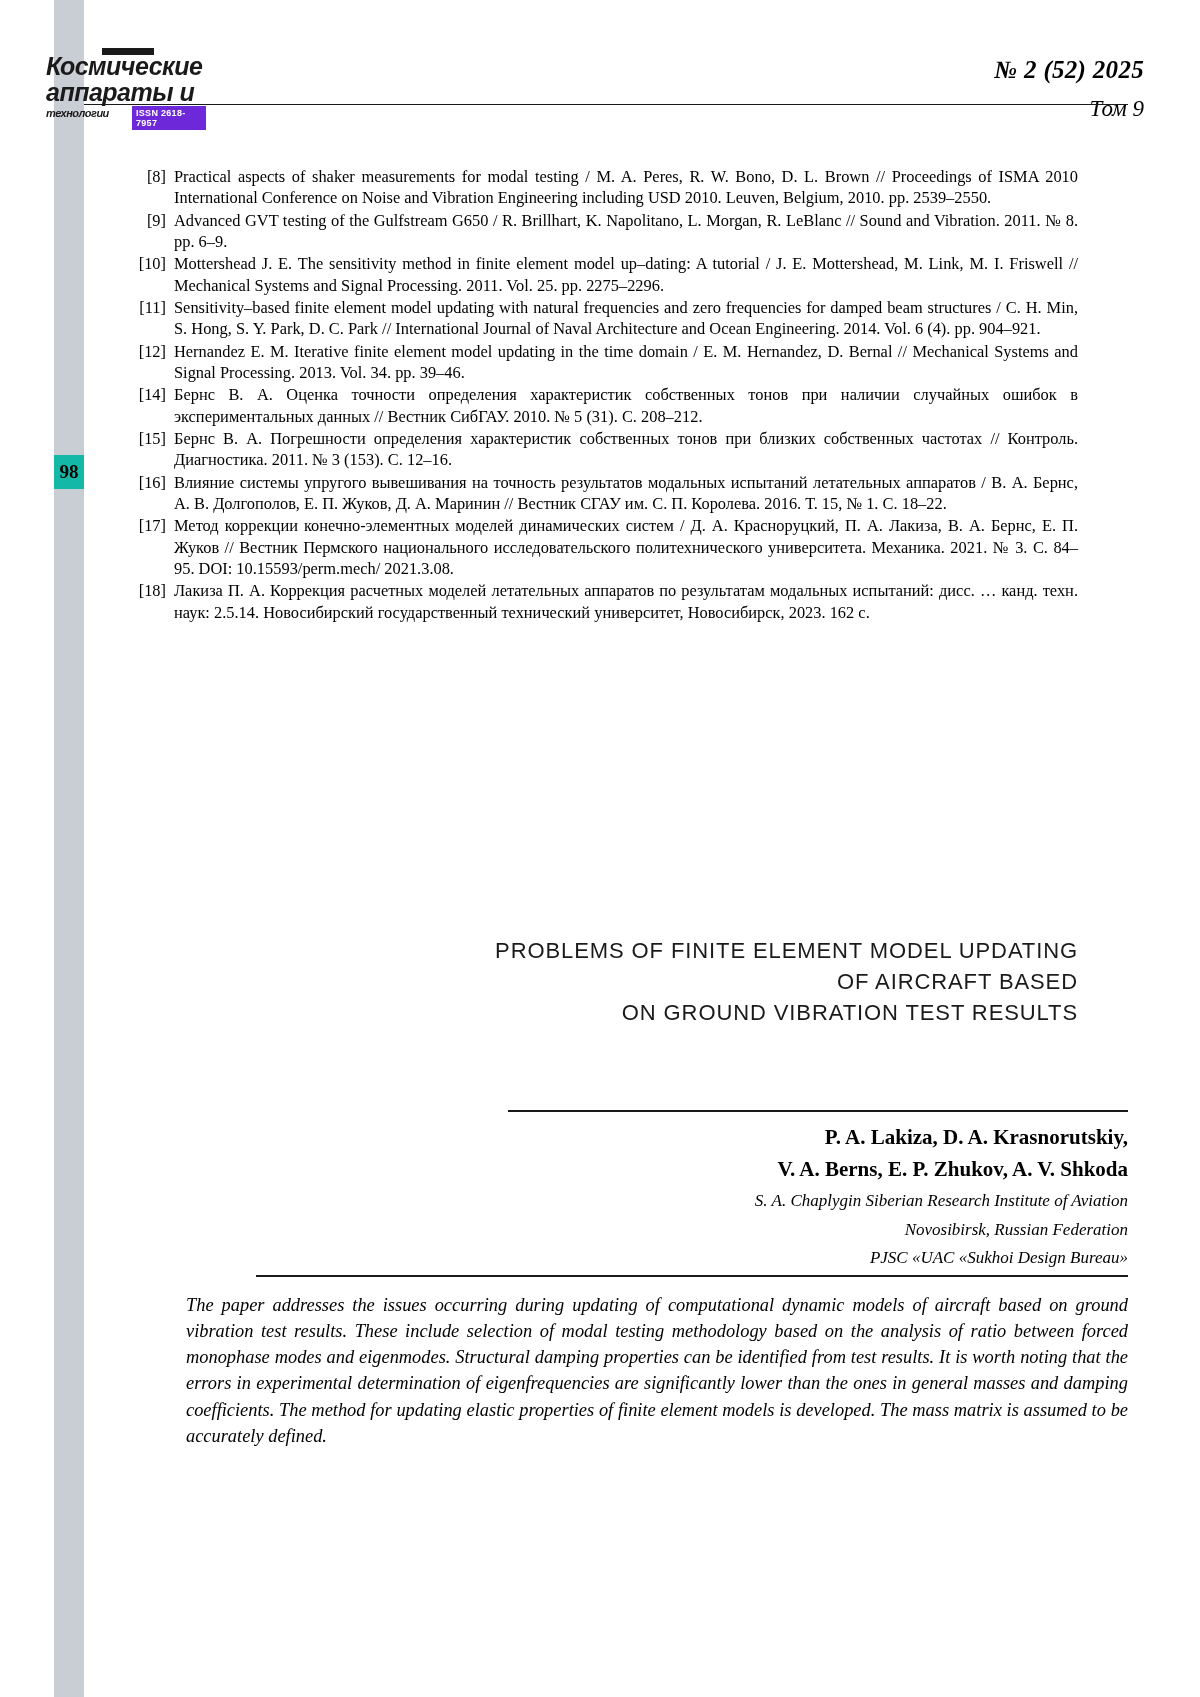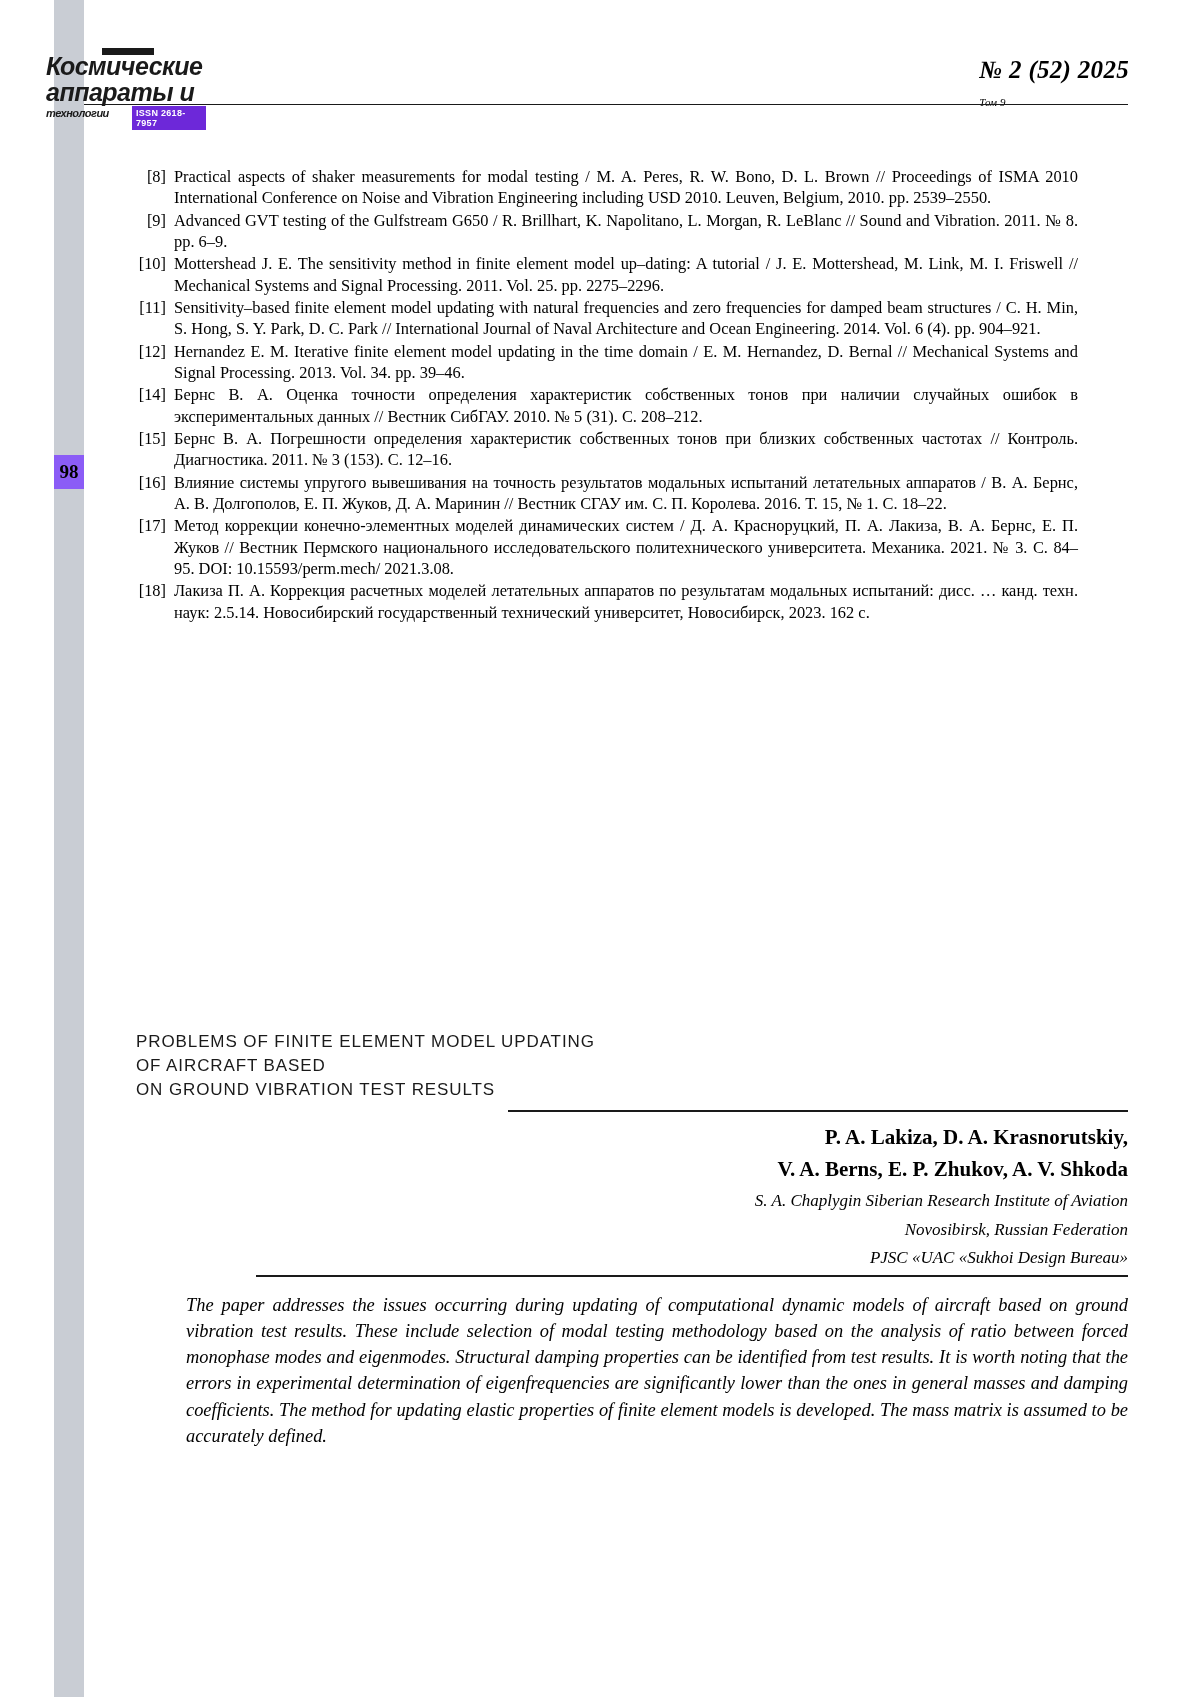--- a/index.html
+++ b/index.html
@@ -68,53 +68,53 @@
   .logo-cap {
     position: absolute;
     left: 56px;
     top: 0px;
     width: 52px;
     height: 7px;
     background: #1a1a1a;
   }
   .issue-info {
     position: absolute;
-    right: 71px;
+    right: 56px;
     top: 56px;
-    text-align: left;
+    text-align: right;
   }
   .issue-no {
     font-size: 25px;
     font-style: italic;
     font-weight: bold;
     font-family: "Liberation Serif", serif;
     letter-spacing: 0.3px;
   }
   .issue-vol {
-    font-size: 11px;
+    font-size: 23px;
     font-style: italic;
     font-family: "Liberation Serif", serif;
     margin-top: 12px;
   }
   .header-rule {
     position: absolute;
     left: 84px;
     right: 72px;
     top: 104px;
     height: 1px;
     background: #1a1a1a;
   }
   
   .page-number {
     position: absolute;
     left: 54px;
     top: 455px;
     width: 30px;
     height: 34px;
-    background: #8b5cf6;
+    background: #14b8a6;
     color: #000000;
     font-family: "Liberation Serif", serif;
     font-weight: bold;
     font-size: 19px;
     display: flex;
     align-items: center;
     justify-content: center;
   }
   
   .refs {
@@ -140,25 +140,25 @@
   .ref .txt {
     flex: 1 1 auto;
     text-align: justify;
     text-justify: inter-word;
     hyphens: none;
   }
   
   .article-title {
     position: absolute;
     left: 136px;
-    top: 1030px;
+    top: 936px;
     width: 942px;
-    text-align: left;
+    text-align: right;
     font-family: "Liberation Sans", sans-serif;
-    font-size: 17px;
+    font-size: 22px;
     line-height: 1.40;
     letter-spacing: 0.9px;
     color: #1a1a1a;
   }
   .authors-rule {
     position: absolute;
     left: 508px;
     right: 72px;
     top: 1110px;
     height: 2px;

